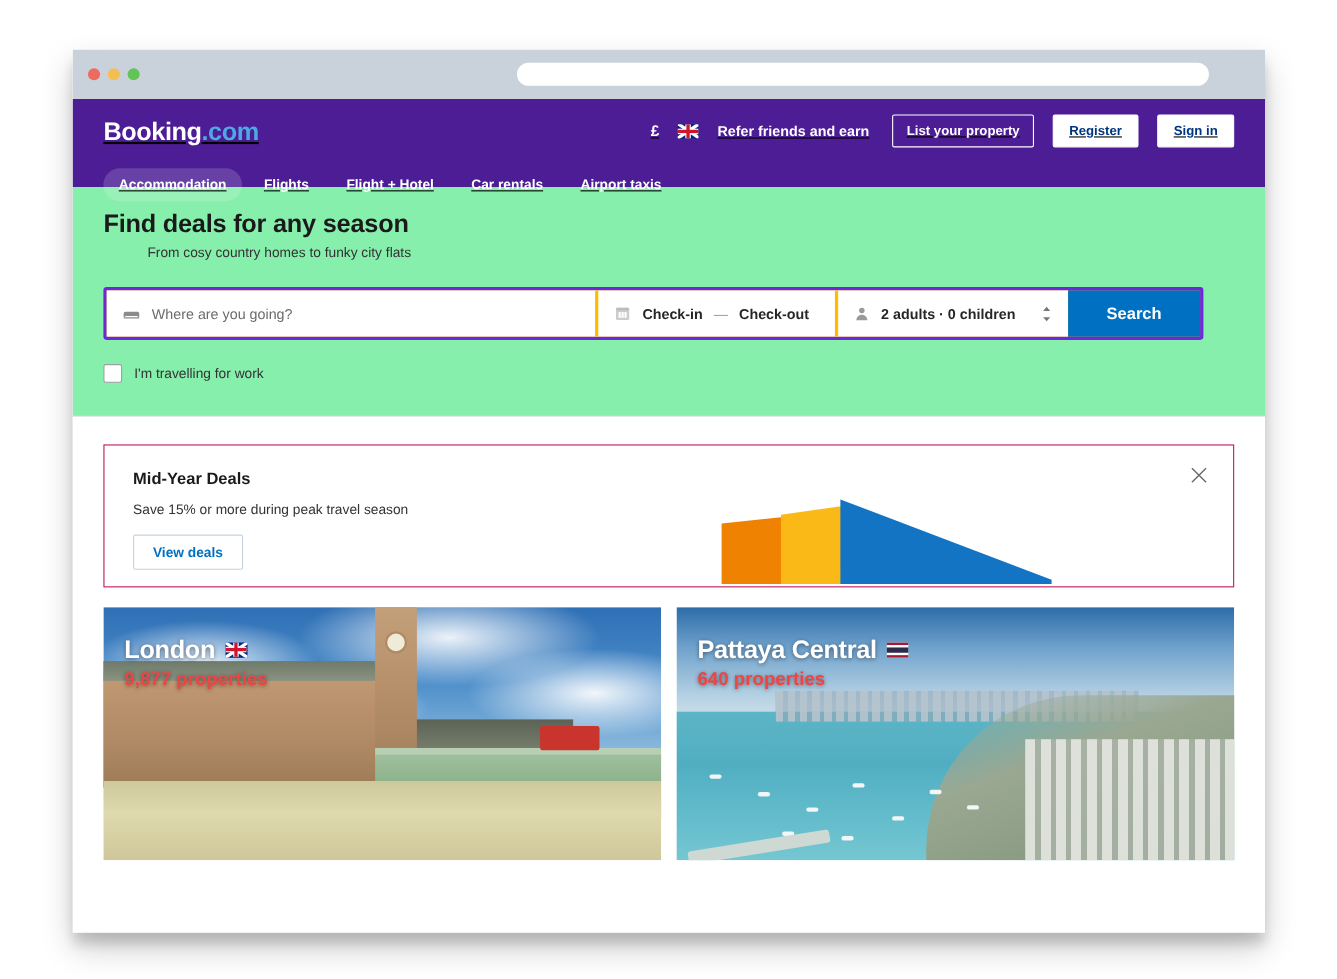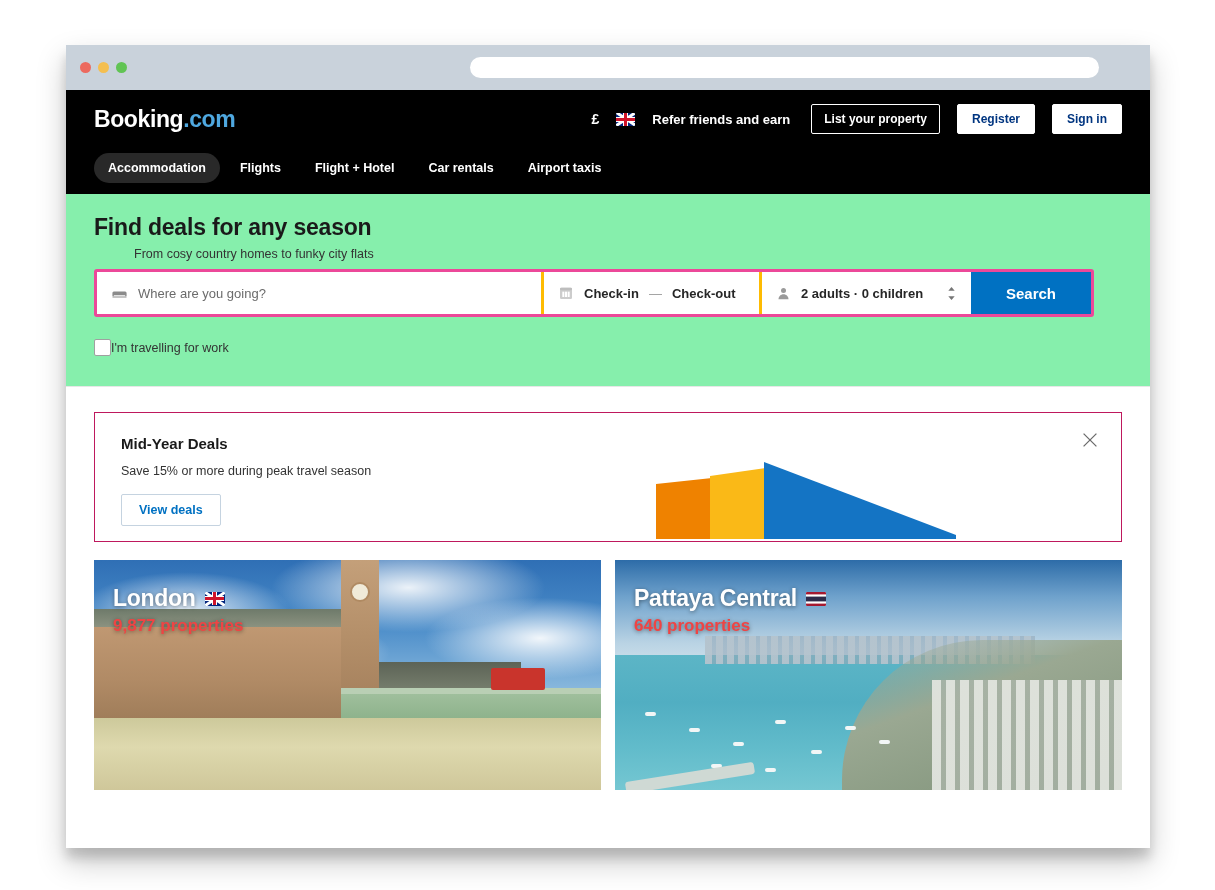--- a/index.html
+++ b/index.html
@@ -44,24 +44,25 @@
     left: 404px;
     top: 12px;
     width: 629px;
     height: 21px;
     background: #ffffff;
     border-radius: 11px;
   }
 
   
   .site-header {
-    background: #000000;
+    background: #4c1d95;
     padding: 0 28px;
-    height: 104px;
+    height: 80px;
     position: relative;
+    text-decoration: underline;
   }
 
   .header-top {
     display: flex;
     align-items: center;
     height: 58px;
   }
 
   .logo {
     font-size: 23px;
@@ -175,23 +176,23 @@
     letter-spacing: -0.2px;
   }
   .panel-sub {
     font-size: 12.5px;
     color: #333333;
     margin-top: 6px;
     margin-left: 40px;
   }
 
   .search-bar {
-    margin-top: 8px;
-    display: flex;
-    border: 3px solid #ec4899;
+    margin-top: 24px;
+    display: flex;
+    border: 3px solid #6d28d9;
     border-radius: 3px;
     background: #febb02;
     height: 48px;
     width: 1000px;
     max-width: 100%;
   }
 
   .sb-field {
     background: #ffffff;
     display: flex;
@@ -225,21 +226,21 @@
     font-weight: bold;
     border: none;
     cursor: pointer;
     font-family: "Liberation Sans", sans-serif;
   }
 
   .work-row {
     margin-top: 22px;
     display: flex;
     align-items: center;
-    gap: 0;
+    gap: 11px;
   }
   .checkbox {
     width: 17px; height: 17px;
     border: 1px solid #a0a0a0;
     background: #ffffff;
     border-radius: 2px;
     cursor: pointer;
   }
   .work-label { font-size: 12.5px; color: #333333; }
 

